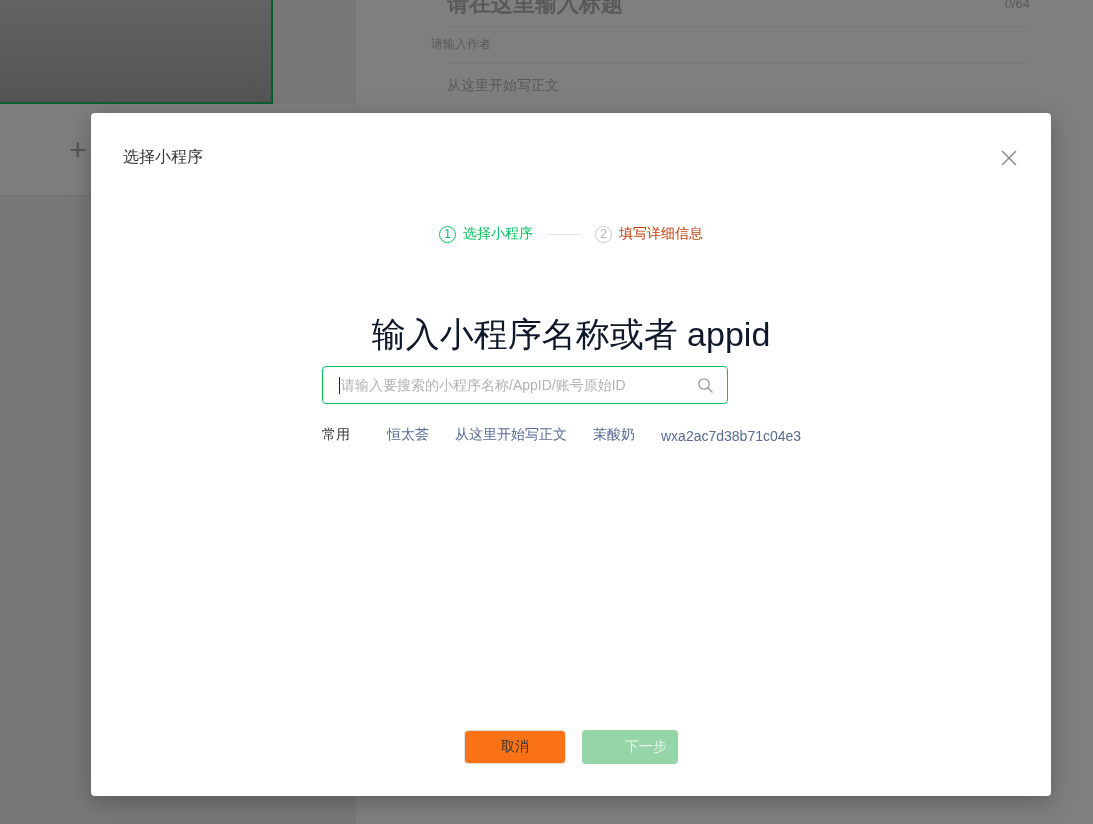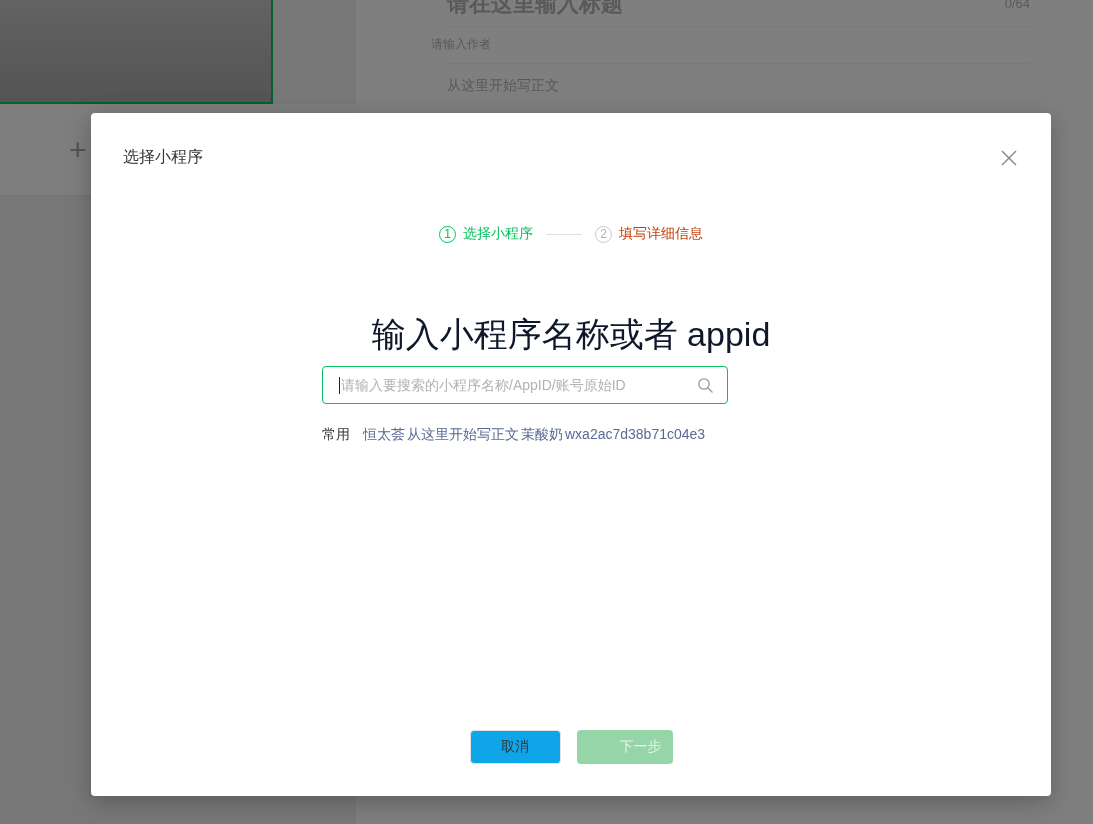--- a/index.html
+++ b/index.html
@@ -95,36 +95,36 @@
     border: none; outline: none; background: transparent;
     padding: 0 40px 0 18px; font-size: 14px; color: #353535;
     font-family: "Liberation Sans", "DejaVu Sans", sans-serif;
   }
   .search-input::placeholder { color: #b2b2b2; }
   .caret { position: absolute; left: 16px; top: 10px; width: 1px; height: 17px; background: #222; }
   .search-icon { position: absolute; right: 13px; top: 10px; width: 17px; height: 17px; cursor: pointer; }
 
   .common-row {
     position: absolute; left: 231px; top: 313px;
-    display: flex; align-items: flex-start; gap: 2px; font-size: 14px;
+    display: flex; align-items: flex-end; gap: 26px; font-size: 14px;
   }
   .common-label { color: #353535; margin-right: 11px; }
   .common-link { color: #576b95; text-decoration: none; cursor: pointer; }
 
   .modal-footer {
     position: absolute; left: 0; right: 0; bottom: 32px;
     display: flex; justify-content: center; gap: 16px;
   }
   .btn {
     height: 34px; border-radius: 4px; font-size: 14px;
     font-family: "Liberation Sans", "DejaVu Sans", sans-serif;
     cursor: pointer;
   }
   .btn-cancel {
-    width: 91px; background: #0ea5e9; border: 1px solid #e2e2e2; color: #353535;
+    width: 102px; background: #f97316; border: 1px solid #e2e2e2; color: #353535;
   }
   .btn-next {
     width: 96px; background: #96d5a7; border: none; color: rgba(255,255,255,0.75);
     cursor: not-allowed;
     padding-left: 32px;
   }
 </style>
 </head>
 <body>
 

